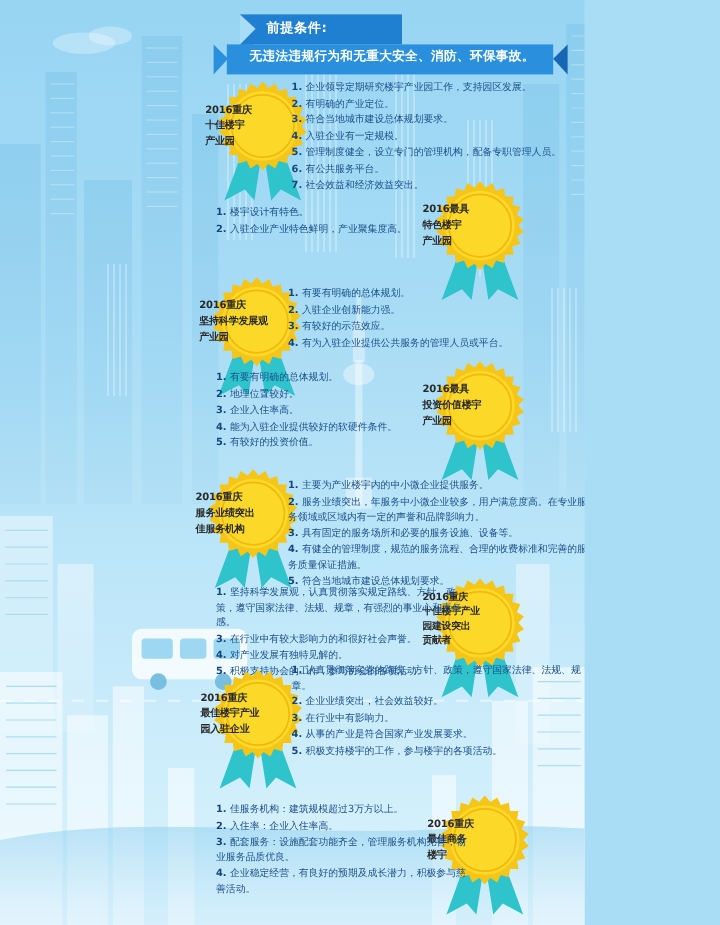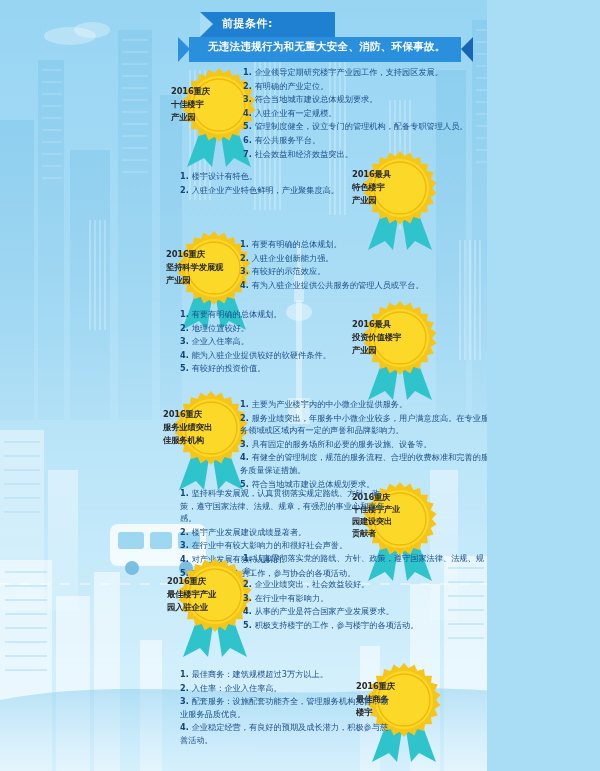--- a/index.html
+++ b/index.html
@@ -434,21 +434,20 @@
         <div class="badge-text" style="top: 14px; font-size: 8.2px; line-height: 12px;">
           <span class="bl">2016重庆</span>
           <span class="bl">十佳楼宇产业</span>
           <span class="bl">园建设突出</span>
           <span class="bl">贡献者</span>
         </div>
       </div>
       <div class="block" style="left: 180px; top: 487px; width: 215px;">
         <ol>
           <li><span class="num">1. </span><span>坚持科学发展观，认真贯彻落实规定路线、方针、政策，遵守国家法律、法规、规章，有强烈的事业心和责任感。</span></li>
-          <li><span class="num">2. </span><span>楼宇产业发展建设成绩显著者。</span></li>
           <li><span class="num">3. </span><span>在行业中有较大影响力的和很好社会声誉。</span></li>
           <li><span class="num">4. </span><span>对产业发展有独特见解的。</span></li>
           <li><span class="num">5. </span><span>积极支持协会的工作，参与协会的各项活动。</span></li>
         </ol>
       </div>
       <div class="badge" style="left: 167px; top: 553px;">
   <svg width="96" height="108" viewBox="0 0 96 108">
     <path d="M30 66 L16 104 L33 95 L41 104 L46 72 Z" fill="#2fc4cc"></path>
     <path d="M66 66 L80 104 L63 95 L55 104 L50 72 Z" fill="#2fc4cc"></path>
     <polygon points="48.0,5.0 52.6,10.3 58.4,6.5 61.3,12.9 68.0,10.9 69.0,17.8 76.0,17.8 74.9,24.7 81.7,26.6 78.7,33.0 84.6,36.7 80.0,42.0 84.6,47.3 78.7,51.0 81.7,57.4 74.9,59.3 76.0,66.2 69.0,66.2 68.0,73.1 61.3,71.1 58.4,77.5 52.6,73.7 48.0,79.0 43.4,73.7 37.6,77.5 34.7,71.1 28.0,73.1 27.0,66.2 20.0,66.2 21.1,59.3 14.3,57.4 17.3,51.0 11.4,47.3 16.0,42.0 11.4,36.7 17.3,33.0 14.3,26.6 21.1,24.7 20.0,17.8 27.0,17.8 28.0,10.9 34.7,12.9 37.6,6.5 43.4,10.3" fill="#f5c518"></polygon>
@@ -479,21 +478,21 @@
     <circle cx="48" cy="42" r="26" fill="none" stroke="#f0b90b" stroke-width="1.4"></circle>
   </svg>
         <div class="badge-text" style="top: 22px; font-size: 8.4px; line-height: 13px;">
           <span class="bl">2016重庆</span>
           <span class="bl">最佳商务</span>
           <span class="bl">楼宇</span>
         </div>
       </div>
       <div class="block" style="left: 180px; top: 668px; width: 215px;">
         <ol>
-          <li><span class="num">1. </span><span>最佳商务：建筑规模超过3万方以上。</span></li>
+          <li><span class="num">1. </span><span>佳服务机构：建筑规模超过3万方以上。</span></li>
           <li><span class="num">2. </span><span>入住率：企业入住率高。</span></li>
           <li><span class="num">3. </span><span>配套服务：设施配套功能齐全，管理服务机构完善，物业服务品质优良。</span></li>
           <li><span class="num">4. </span><span>企业稳定经营，有良好的预期及成长潜力，积极参与慈善活动。</span></li>
         </ol>
       </div>
     </div>
 
 </div>
 
 </body></html>

